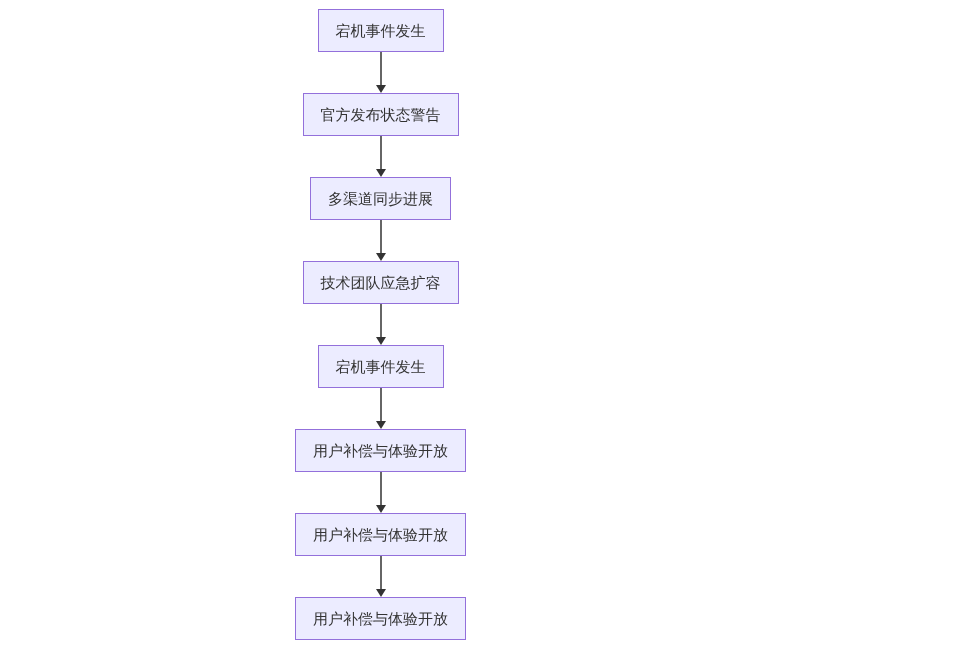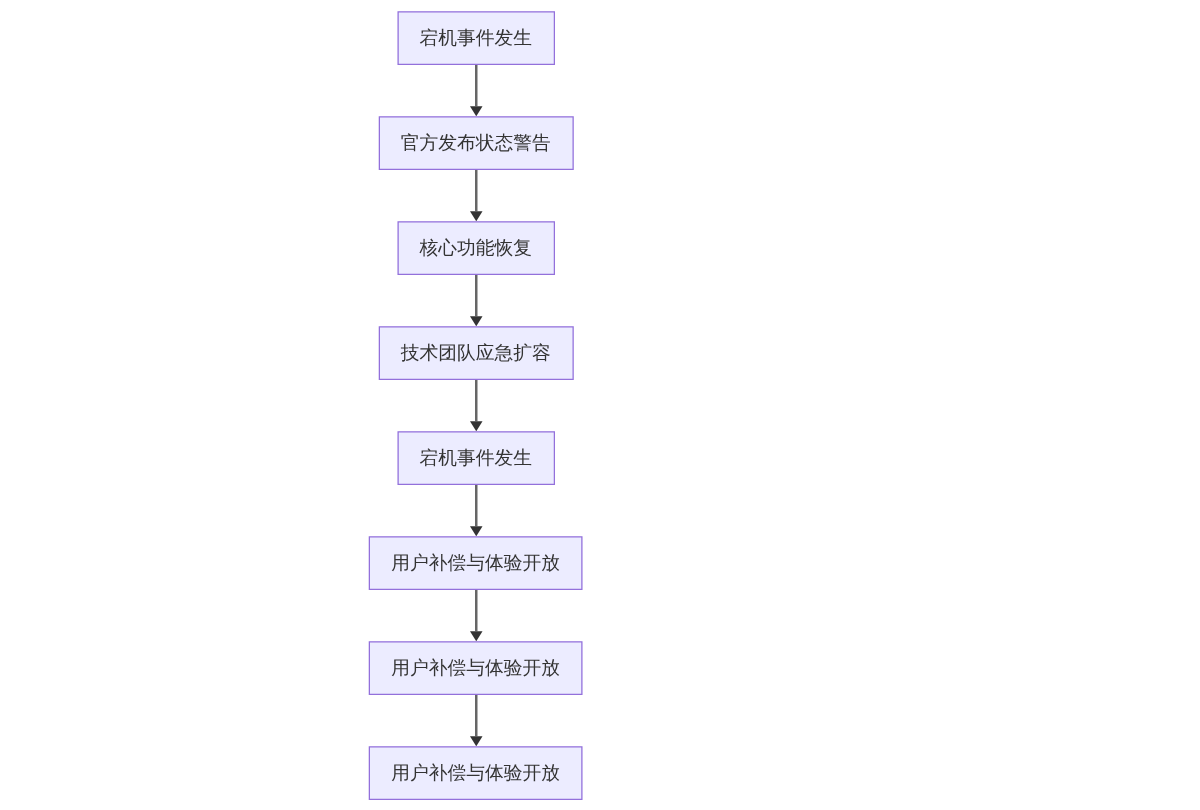--- a/index.html
+++ b/index.html
@@ -66,21 +66,21 @@
     <div class="node">宕机事件发生</div>
     <div class="edge">
       <div class="line"></div>
       <div class="head"></div>
     </div>
     <div class="node">官方发布状态警告</div>
     <div class="edge">
       <div class="line"></div>
       <div class="head"></div>
     </div>
-    <div class="node">核心功能恢复</div>
+    <div class="node">多渠道同步进展</div>
     <div class="edge">
       <div class="line"></div>
       <div class="head"></div>
     </div>
     <div class="node">技术团队应急扩容</div>
     <div class="edge">
       <div class="line"></div>
       <div class="head"></div>
     </div>
     <div class="node">宕机事件发生</div>

